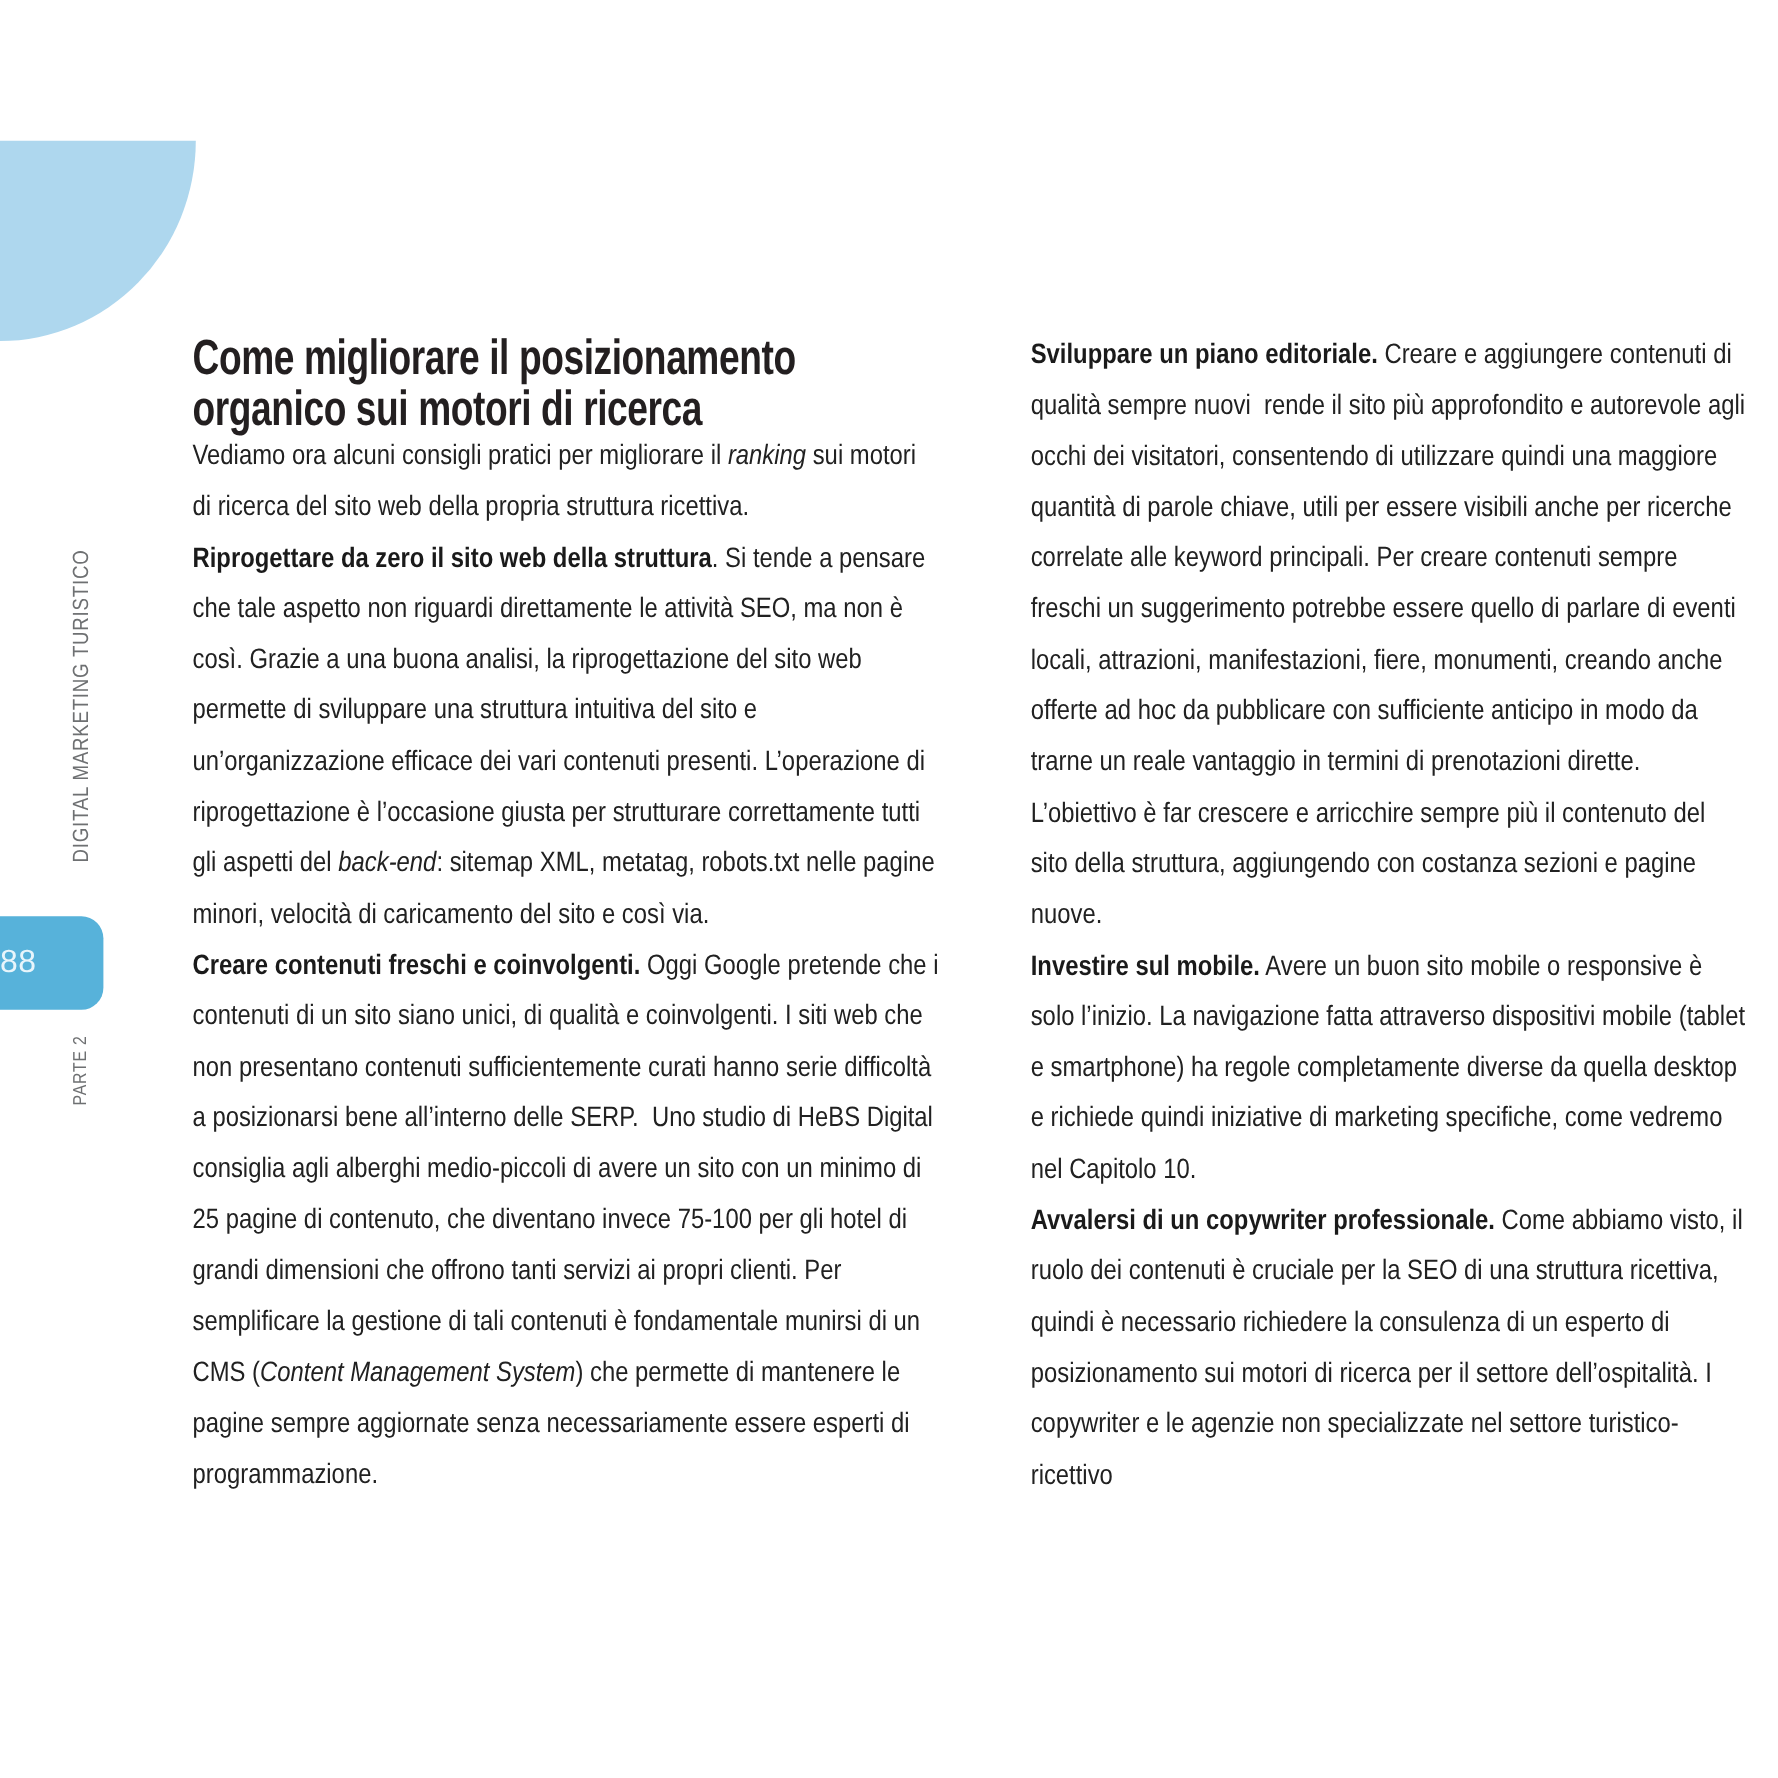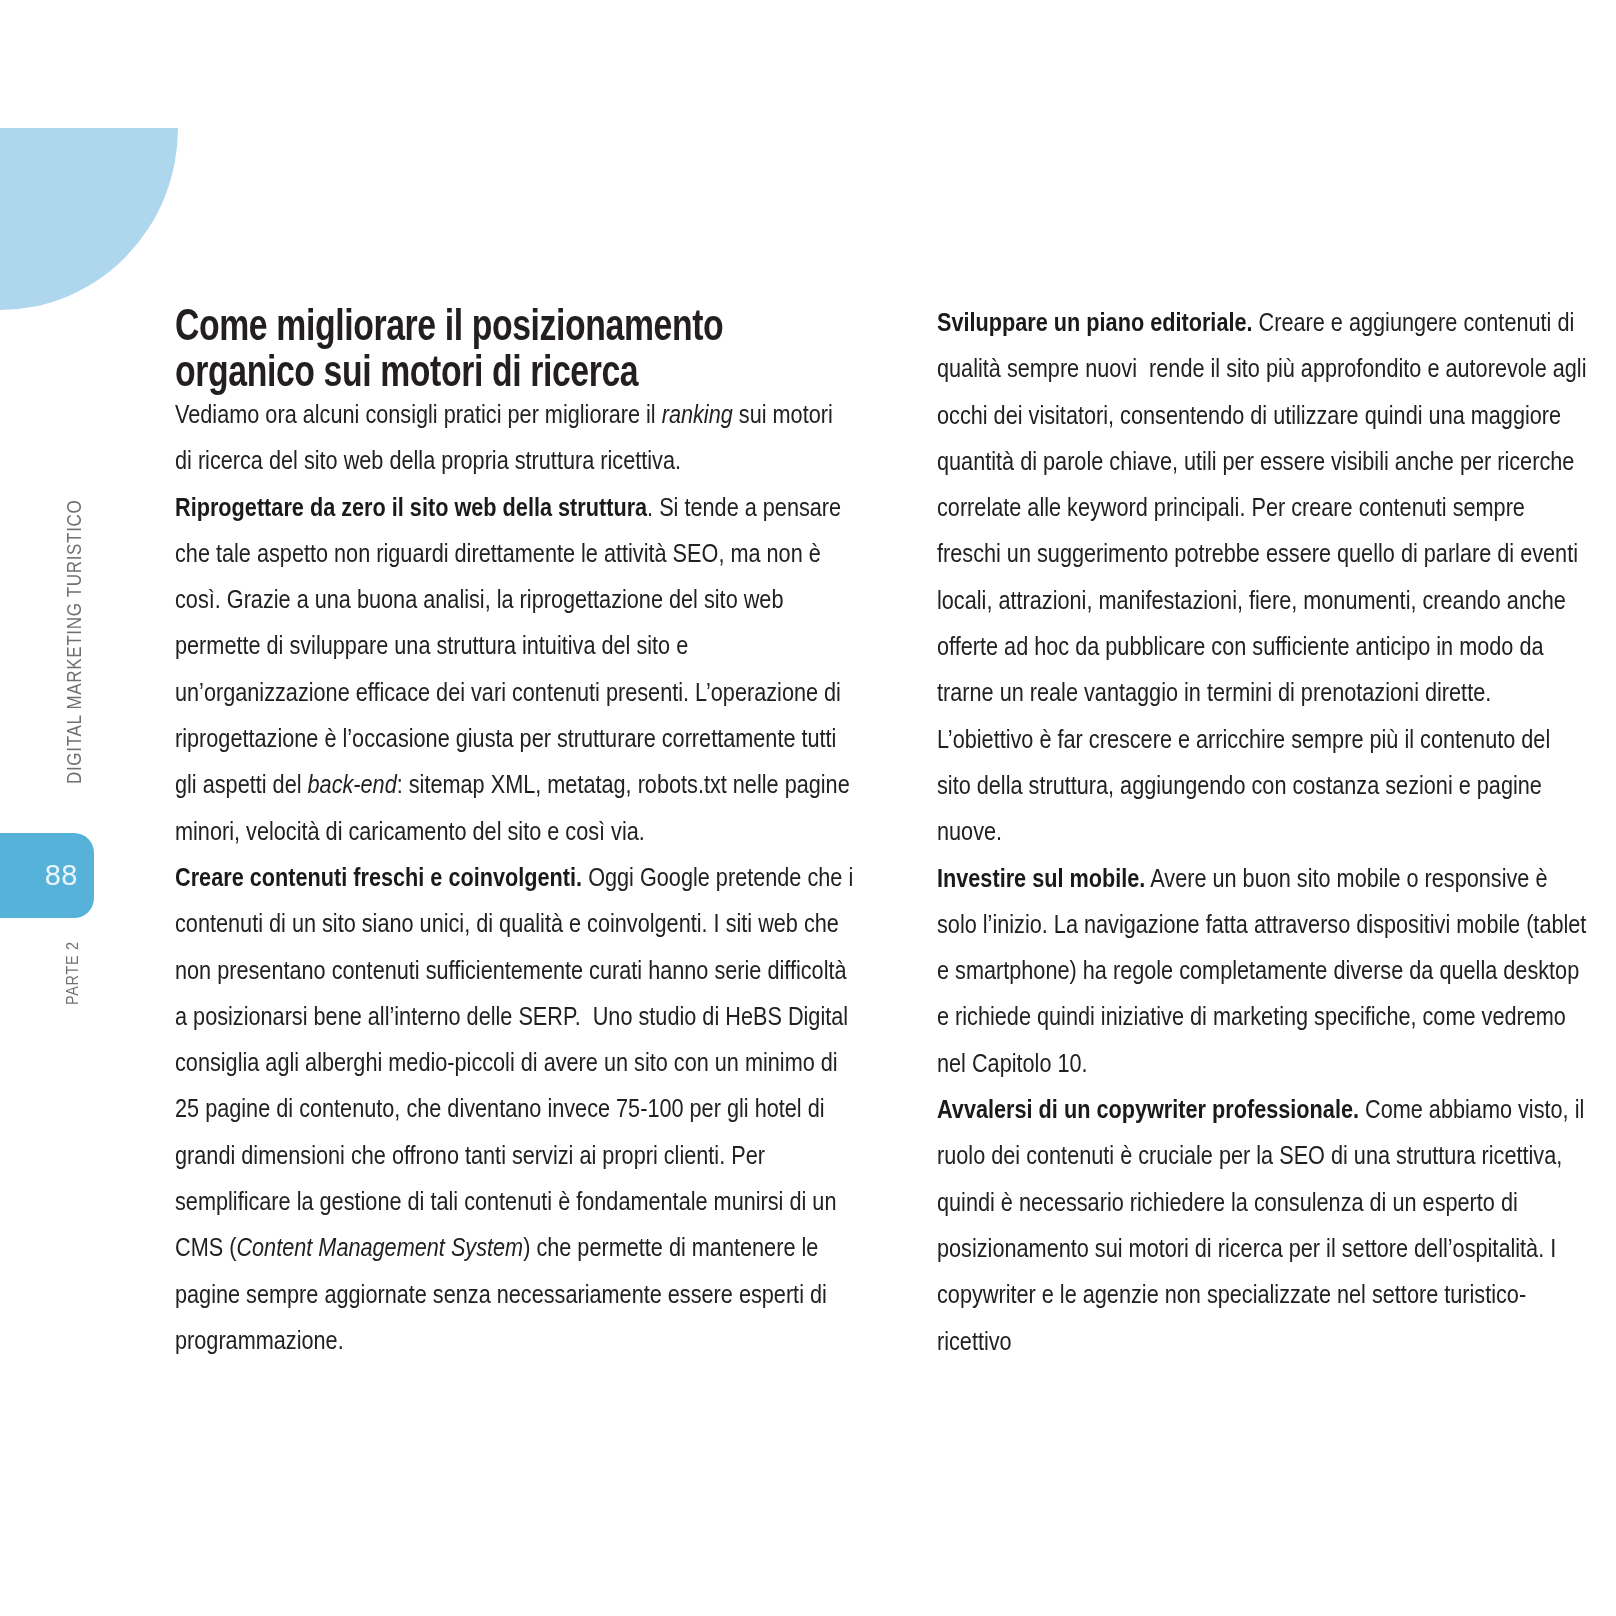--- a/index.html
+++ b/index.html
@@ -35,21 +35,20 @@
 
   
   .page-badge {
     position: absolute;
     left: 0; top: 833px;
     width: 94px; height: 85px;
     background: #57b2da;
     border-radius: 0 20px 20px 0;
     display: flex;
     align-items: center;
-    justify-content: flex-end;
     padding-right: 16px;
     box-sizing: border-box;
   }
   .page-badge span {
     color: #e8f5fb;
     font-size: 29px;
     letter-spacing: 0.5px;
   }
 
   

